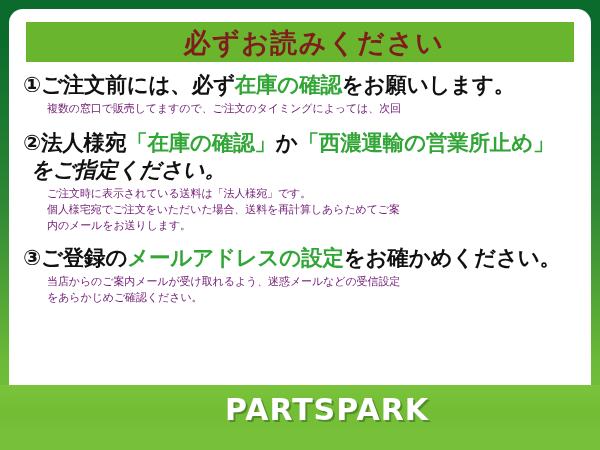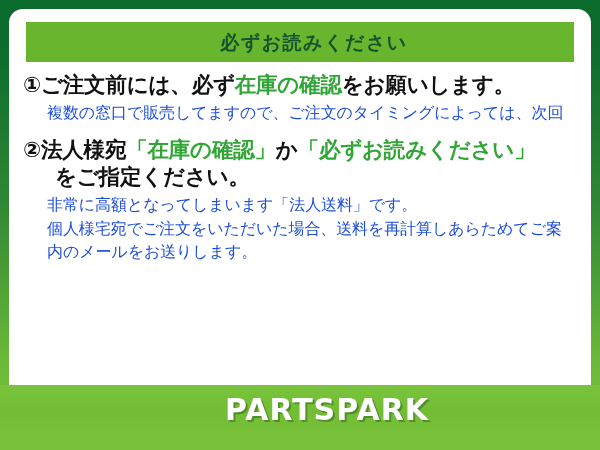--- a/index.html
+++ b/index.html
@@ -50,22 +50,22 @@
     left: 17px;
     top: 13px;
     width: 548px;
     height: 40px;
     background: #69b62e;
     display: flex;
     align-items: center;
     justify-content: center;
   }
   .header-title {
-    color: #14532d;
-    font-size: 19px;
+    color: #7f1d1d;
+    font-size: 27px;
     font-weight: bold;
     letter-spacing: 1.5px;
     line-height: 1;
     white-space: nowrap;
     margin-left: 28px;
   }
 
   
   .notice-body {
     position: absolute;
@@ -91,39 +91,40 @@
     white-space: normal;
   }
   .item-heading .hl {
     color: #31a636;
   }
   .item-heading .num {
     font-weight: bold;
   }
 
   .item-detail {
-    color: #1d4ed8;
-    font-size: 16px;
+    color: #701a75;
+    font-size: 11px;
     line-height: 1.45;
     letter-spacing: -0.1px;
     margin: 3px 0 0 24px;
   }
   .item-detail .dline {
     display: block;
     white-space: nowrap;
   }
 
   
   .item-1 { margin-top: 0px; }
   .item-2 { margin-top: 12px; }
   .item-3 { margin-top: 10px; }
 
   .item-2 .item-heading-line2 {
     display: block;
-    margin-left: 32px;
+    margin-left: 8px;
+    font-style: italic;
   }
 
   
   .footer-band {
     position: absolute;
     left: 0;
     bottom: 16px;
     width: 600px;
     height: 49px;
     display: flex;
@@ -158,30 +159,39 @@
         <div class="item-heading">
           <span class="num">①</span><span>ご注文前には、必ず</span><span class="hl">在庫の確認</span><span>をお願いします。</span>
         </div>
         <div class="item-detail">
           <span class="dline">複数の窓口で販売してますので、ご注文のタイミングによっては、次回</span>
         </div>
       </div>
 
       <div class="notice-item item-2">
         <div class="item-heading wrap">
-          <span class="num">②</span><span>法人様宛</span><span class="hl">「在庫の確認」</span><span>か</span><span class="hl">「必ずお読みください」</span>
+          <span class="num">②</span><span>法人様宛</span><span class="hl">「在庫の確認」</span><span>か</span><span class="hl">「西濃運輸の営業所止め」</span>
           <span class="item-heading-line2">をご指定ください。</span>
         </div>
         <div class="item-detail">
-          <span class="dline">非常に高額となってしまいます「法人送料」です。</span>
+          <span class="dline">ご注文時に表示されている送料は「法人様宛」です。</span>
           <span class="dline">個人様宅宛でご注文をいただいた場合、送料を再計算しあらためてご案</span>
           <span class="dline">内のメールをお送りします。</span>
         </div>
       </div>
 
+      <div class="notice-item item-3">
+        <div class="item-heading">
+          <span class="num">③</span><span>ご登録の</span><span class="hl">メールアドレスの設定</span><span>をお確かめください。</span>
+        </div>
+        <div class="item-detail">
+          <span class="dline">当店からのご案内メールが受け取れるよう、迷惑メールなどの受信設定</span>
+          <span class="dline">をあらかじめご確認ください。</span>
+        </div>
+      </div>
 
     </div>
   </div>
 
   <div class="footer-band">
     <div class="brand-text">PARTSPARK</div>
   </div>
 
 </div>
 

